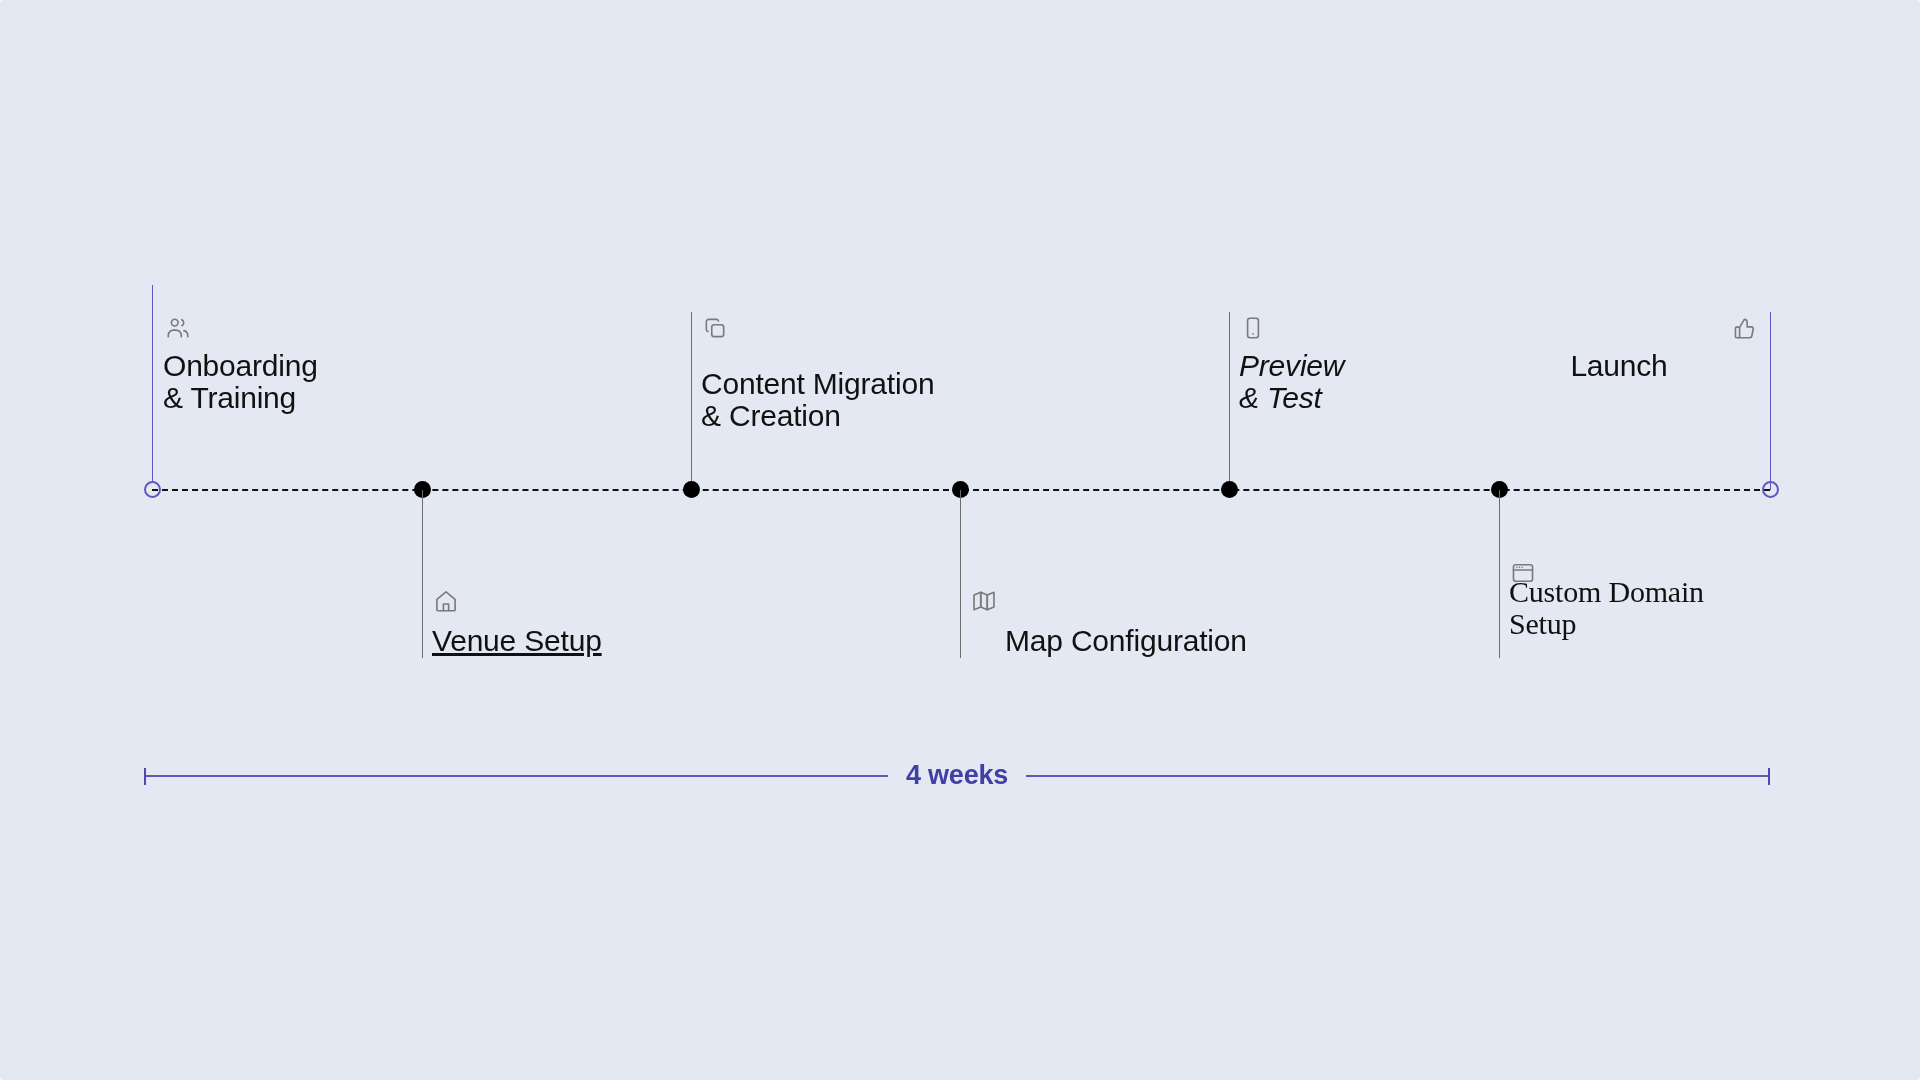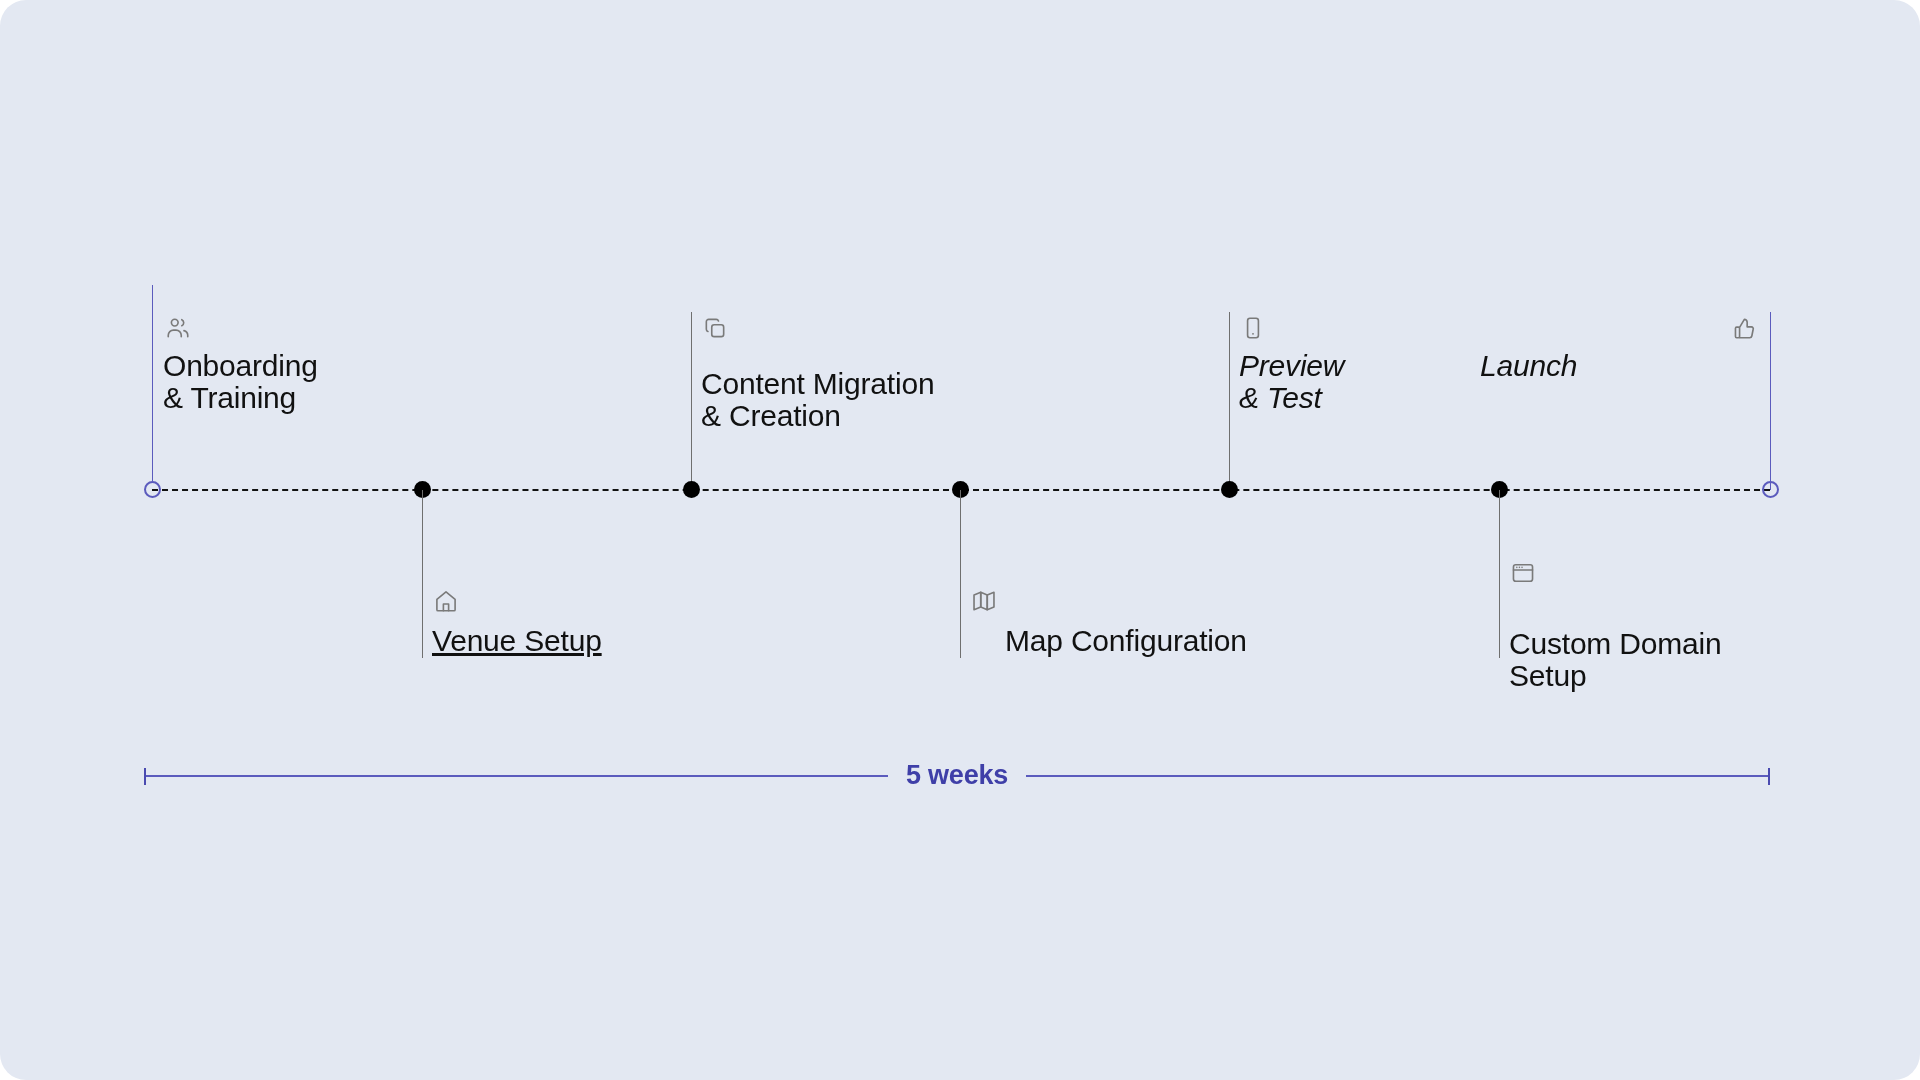--- a/index.html
+++ b/index.html
@@ -14,21 +14,21 @@
     overflow: hidden;
   }
 
   #canvas {
     position: absolute;
     left: 0;
     top: 0;
     width: 1920px;
     height: 1080px;
     background: #e3e8f2;
-    border-radius: 26px;
+    border-radius: 3px;
     overflow: hidden;
   }
 
   
   #axis-line {
     position: absolute;
     left: 152px;
     top: 489px;
     width: 1618px;
     height: 0;
@@ -71,21 +71,21 @@
   
   .node-label {
     position: absolute;
     color: #111111;
     font-size: 30px;
     line-height: 32px;
     letter-spacing: -0.2px;
     white-space: pre;
   }
   .node-label.above { }
-  .node-label.right-align { text-align: left; font-style: italic; }
+  .node-label.right-align { text-align: center; }
 
   .node-icon {
     position: absolute;
     width: 26px;
     height: 26px;
     color: #7a7a7a;
   }
   .node-icon svg {
     display: block;
     width: 26px;
@@ -200,28 +200,28 @@
   <div class="connector" style="left:1499px; top:490px; height:168px;"></div>
   <div class="node-icon" style="left:1510px; top:560px;">
     <svg viewBox="0 0 24 24" fill="none" stroke="currentColor" stroke-width="1.5" stroke-linecap="round" stroke-linejoin="round">
       <rect x="3.2" y="4.4" width="17.6" height="15.2" rx="2.1"></rect>
       <path d="M3.2 9.2h17.6"></path>
       <circle cx="6.3" cy="6.8" r="0.72" fill="currentColor" stroke="none"></circle>
       <circle cx="8.7" cy="6.8" r="0.72" fill="currentColor" stroke="none"></circle>
       <circle cx="11.1" cy="6.8" r="0.72" fill="currentColor" stroke="none"></circle>
     </svg>
   </div>
-  <div class="node-label" style="left:1509px; top:628px;">Custom Domain
+  <div class="node-label" style="left:1509px; top:576px;font-family:Liberation Serif, serif;">Custom Domain
 Setup</div>
 
   <div class="milestone-dot" style="left:691px;"></div>
 
   <div class="milestone-dot" style="left:1229px;"></div>
 
   <div id="duration-bar">
     <div class="duration-cap"></div>
     <div class="duration-rule"></div>
-    <div id="duration-label">5 weeks</div>
+    <div id="duration-label">4 weeks</div>
     <div class="duration-rule"></div>
     <div class="duration-cap"></div>
   </div>
 
 </div>
 
 </body></html>

